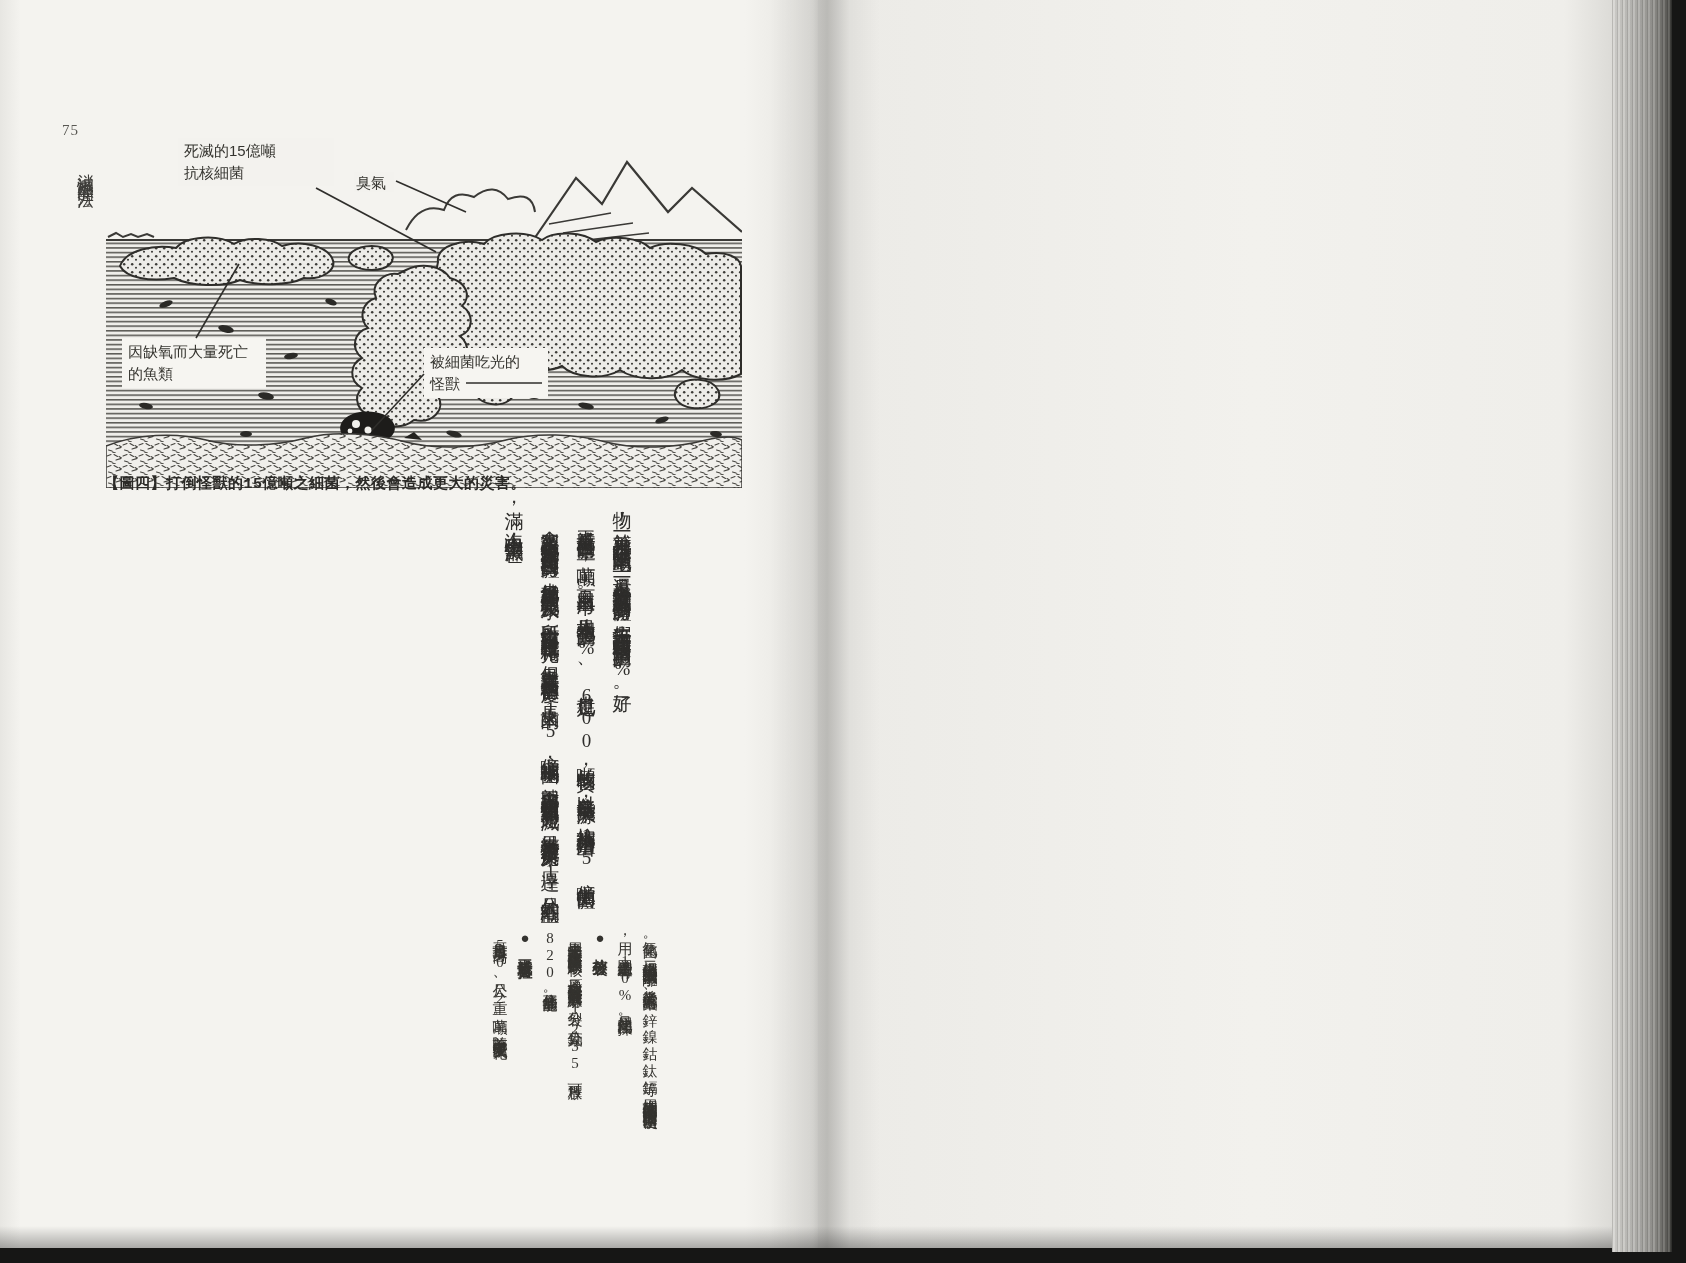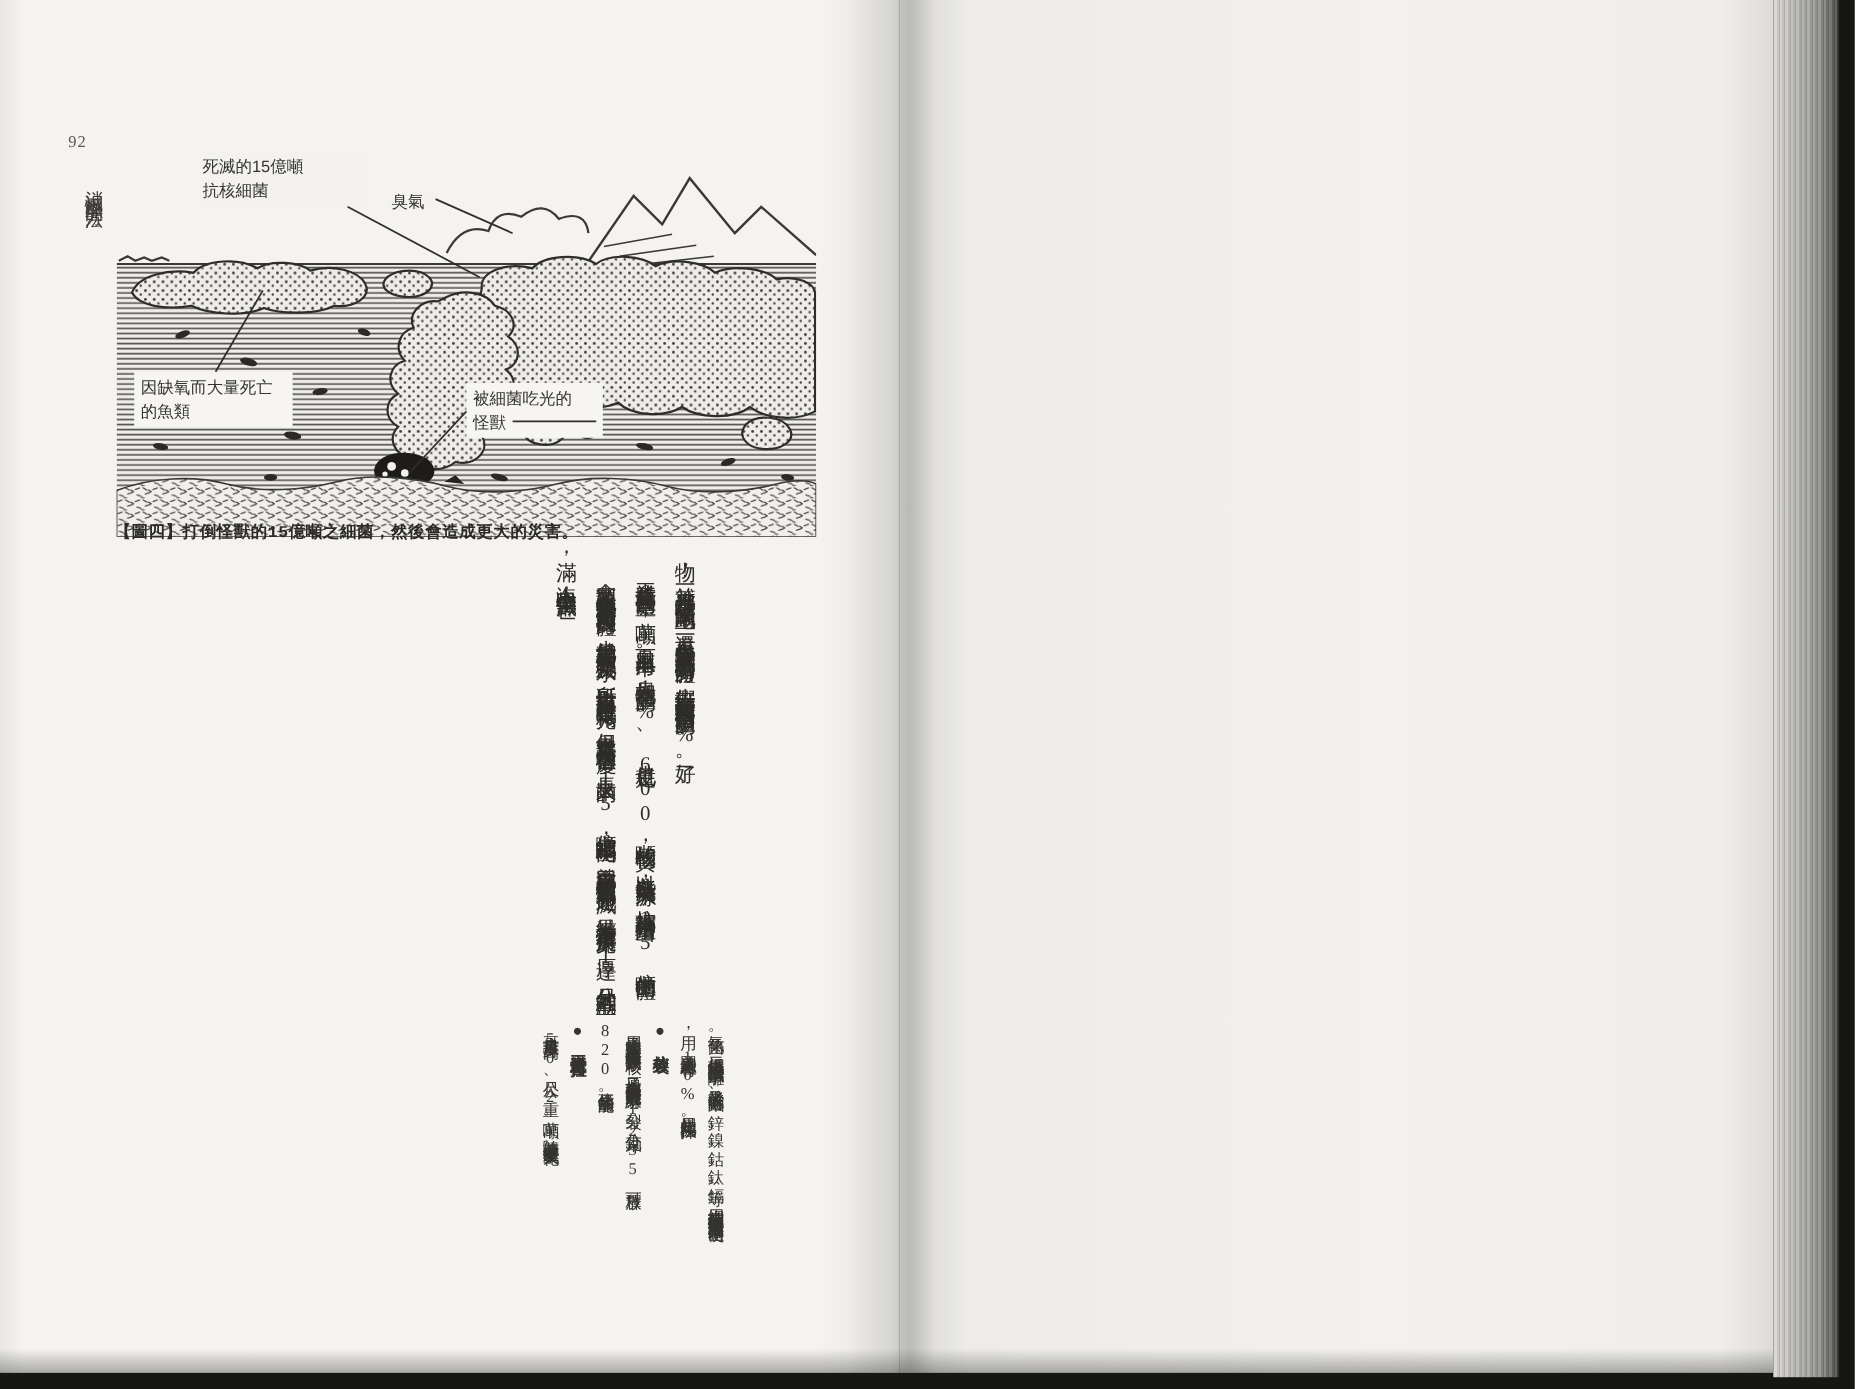--- a/index.html
+++ b/index.html
@@ -65,21 +65,21 @@
   .notes-vert p { margin:0; padding:0; }
   .note-title { font-weight:bold; }
   .left-notes  { left:138px; top:930px; width:524px; height:180px; line-height:25px; }
 </style>
 </head>
 <body>
 
 <div class="stage">
 
   <div class="page page-left">
-    <div class="pagenum pn-left">92</div>
+    <div class="pagenum pn-left">75</div>
     <div class="runhead rh-left vert">消滅怪獸的方法</div>
 
     <div class="figure">
       <svg width="636" height="354" viewBox="0 0 636 354" xmlns="http://www.w3.org/2000/svg">
         <defs>
           <pattern id="sealines" width="6" height="4.6" patternUnits="userSpaceOnUse">
             <rect width="6" height="4.6" fill="#efeeea"></rect>
             <rect y="2.8" width="6" height="1.5" fill="#55544f"></rect>
           </pattern>
           <pattern id="dots" width="8" height="8" patternUnits="userSpaceOnUse">

